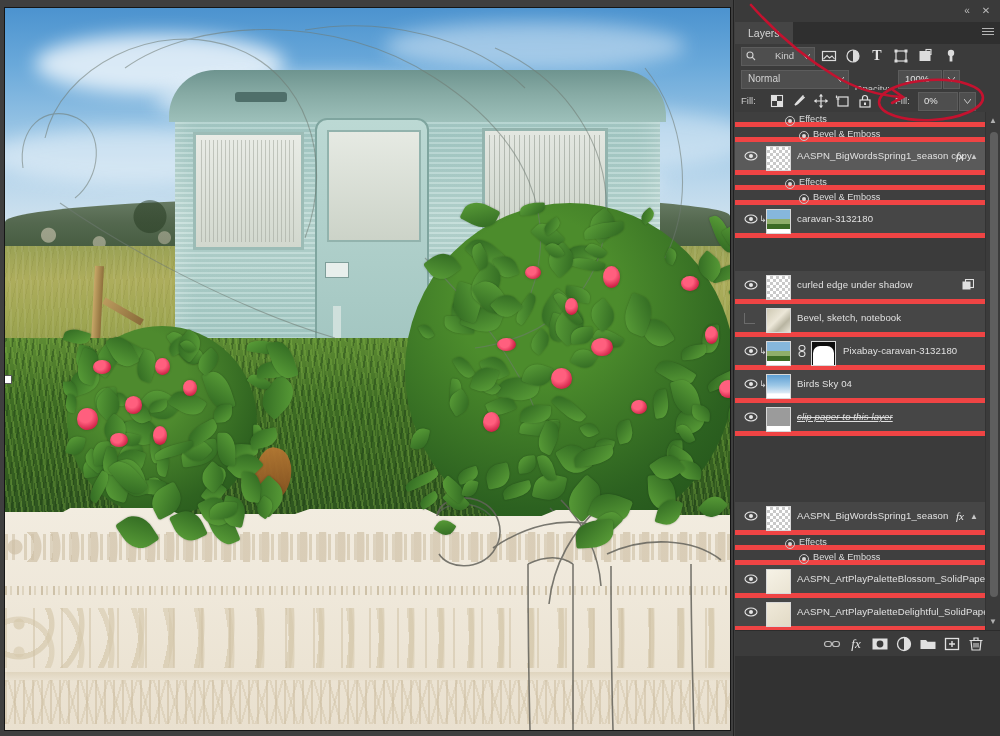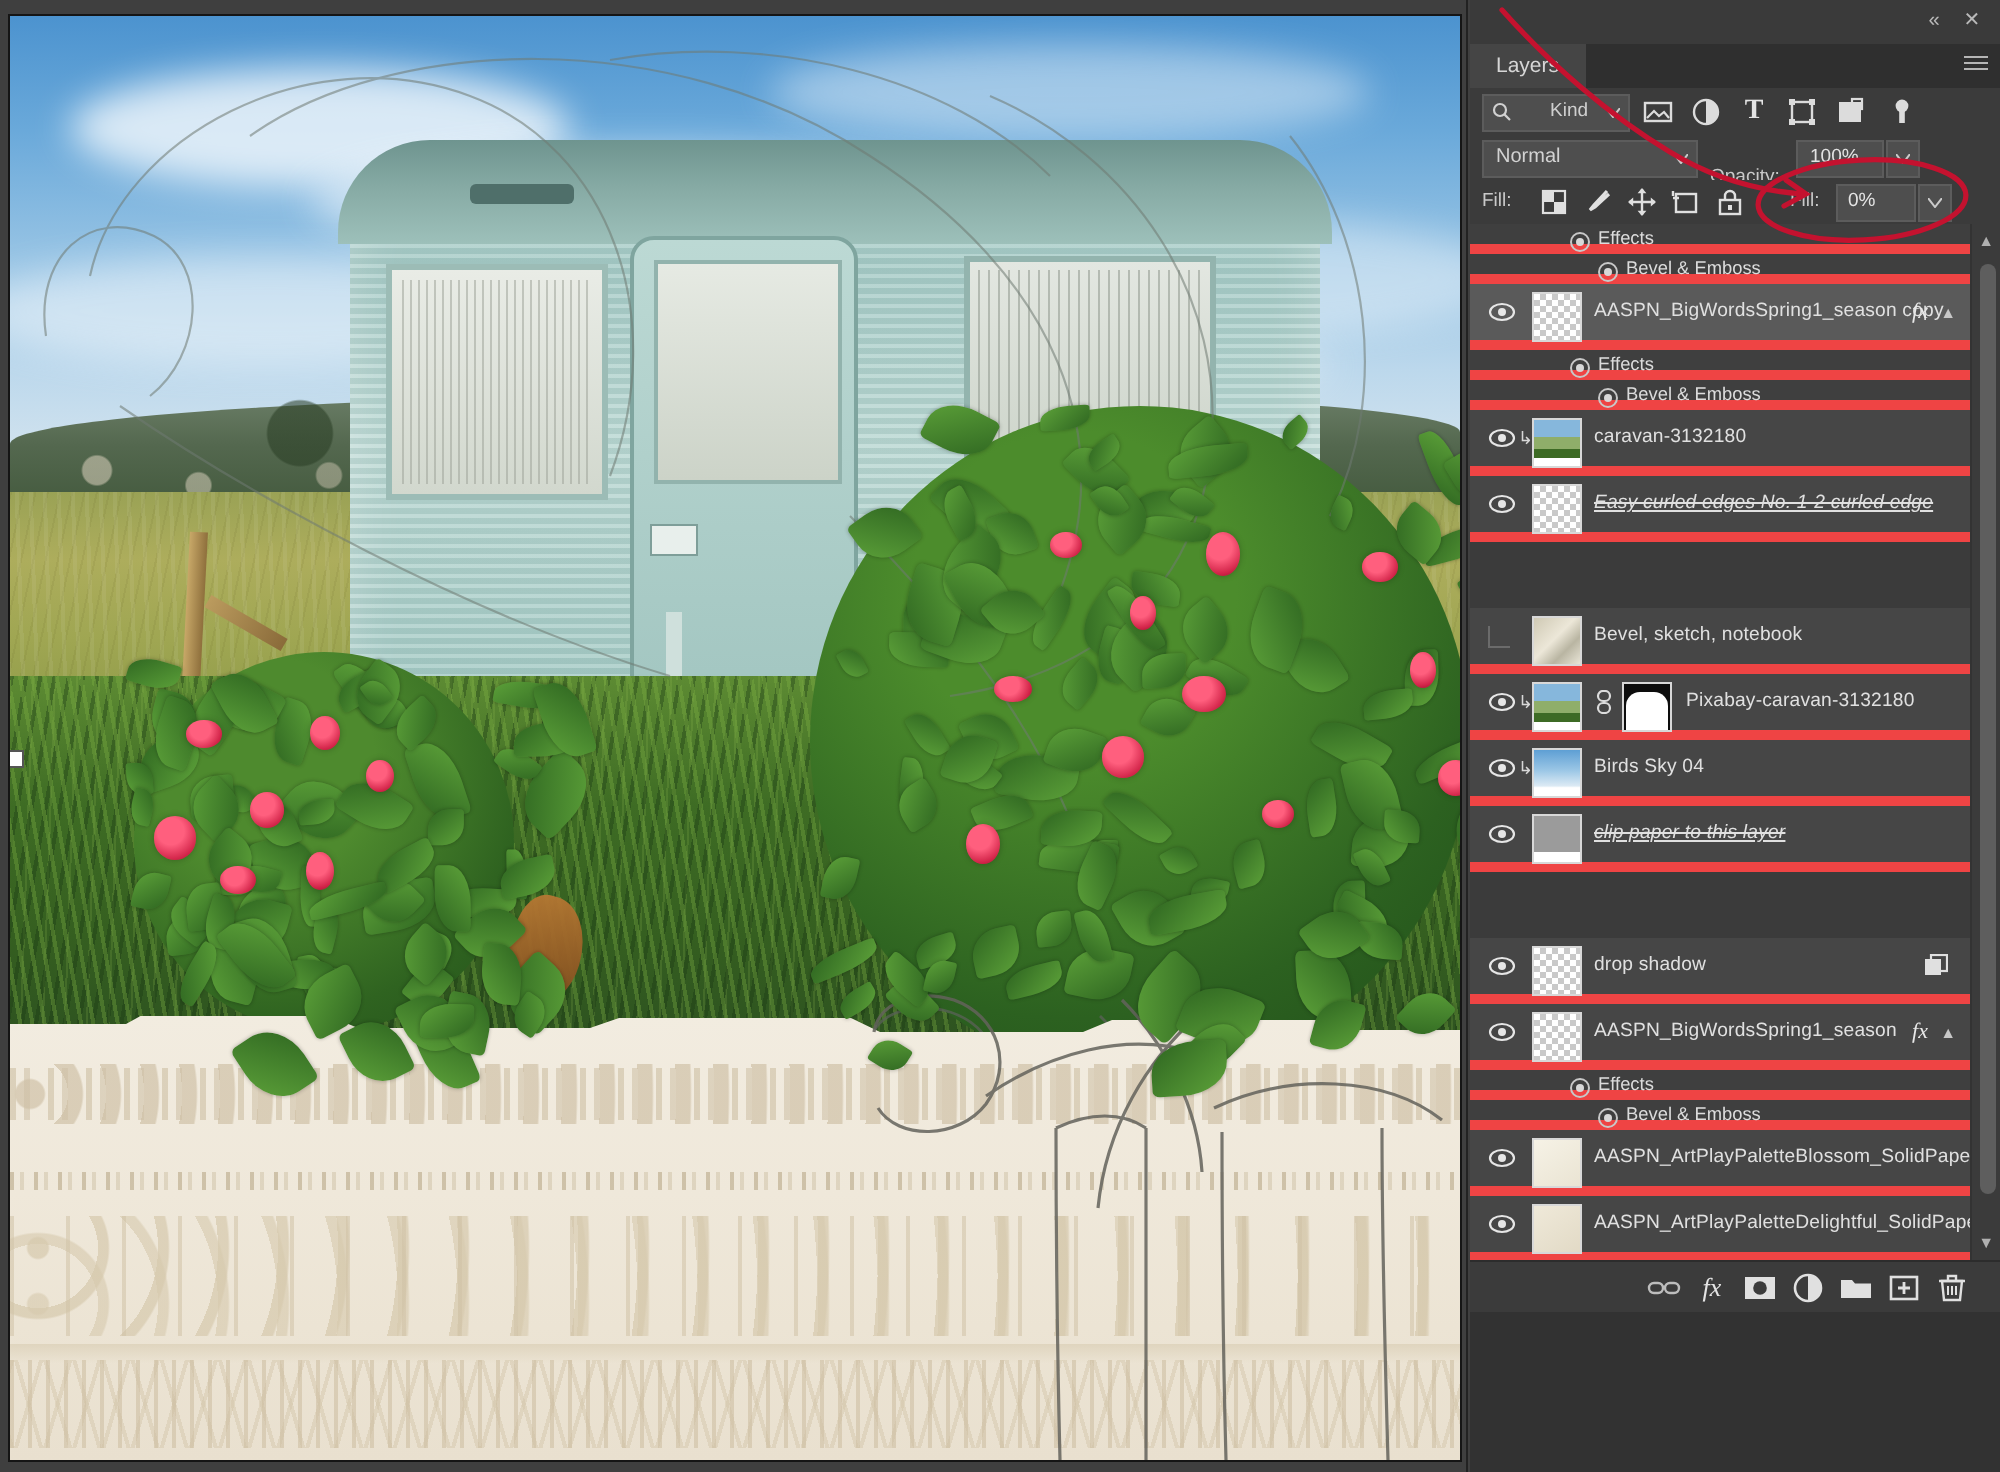--- a/index.html
+++ b/index.html
@@ -662,29 +662,33 @@
       <div class="row layer" style="top:93px;">
         <svg class="eye" viewBox="0 0 14 12">
           <ellipse cx="7" cy="6" rx="6" ry="4" fill="none" stroke="#e6e6e6" stroke-width="1.1"></ellipse>
           <circle cx="7" cy="6" r="2" fill="#e6e6e6"></circle>
         </svg>
         <span class="clip-arrow">↳</span>
         <div class="thumb" style="background:linear-gradient(180deg,#86b7dc 0 38%,#8fae6a 38% 62%,#3d6b25 62% 82%,#ffffff 82% 100%);"></div>
         <span class="lname">caravan-3132180</span>
       </div>
 
-      <div class="row layer" style="top:126px;">
+
+      <div class="row layer" style="top:159px;">
         <svg class="eye" viewBox="0 0 14 12">
           <ellipse cx="7" cy="6" rx="6" ry="4" fill="none" stroke="#e6e6e6" stroke-width="1.1"></ellipse>
           <circle cx="7" cy="6" r="2" fill="#e6e6e6"></circle>
         </svg>
         <div class="thumb checker"></div>
-        <span class="lname strike">Easy curled edges No. 1-2 curled edge</span>
-      </div>
-
+        <span class="lname">curled edge under shadow</span>
+        <svg class="dupmark" viewBox="0 0 12 12">
+          <rect x="0.5" y="2.5" width="8" height="8" fill="#e0e0e0"></rect>
+          <rect x="3.5" y="0.5" width="8" height="8" fill="none" stroke="#e0e0e0" stroke-width="1.1"></rect>
+        </svg>
+      </div>
 
       <div class="row layer" style="top:192px;">
         <div class="hid-box"></div>
         <div class="thumb" style="background:linear-gradient(135deg,#cfc9b4,#ece7d8 45%,#b9b5a2 70%,#e8e4d6);"></div>
         <span class="lname">Bevel, sketch, notebook</span>
       </div>
 
       <div class="row layer" style="top:225px;">
         <svg class="eye" viewBox="0 0 14 12">
           <ellipse cx="7" cy="6" rx="6" ry="4" fill="none" stroke="#e6e6e6" stroke-width="1.1"></ellipse>
@@ -715,32 +719,20 @@
       <div class="row layer" style="top:291px;">
         <svg class="eye" viewBox="0 0 14 12">
           <ellipse cx="7" cy="6" rx="6" ry="4" fill="none" stroke="#e6e6e6" stroke-width="1.1"></ellipse>
           <circle cx="7" cy="6" r="2" fill="#e6e6e6"></circle>
         </svg>
         <div class="thumb" style="background:linear-gradient(180deg,#9b9b9b 0 78%,#ffffff 78% 100%);"></div>
         <span class="lname strike">clip paper to this layer</span>
       </div>
 
 
-      <div class="row layer" style="top:357px;">
-        <svg class="eye" viewBox="0 0 14 12">
-          <ellipse cx="7" cy="6" rx="6" ry="4" fill="none" stroke="#e6e6e6" stroke-width="1.1"></ellipse>
-          <circle cx="7" cy="6" r="2" fill="#e6e6e6"></circle>
-        </svg>
-        <div class="thumb checker"></div>
-        <span class="lname">drop shadow</span>
-        <svg class="dupmark" viewBox="0 0 12 12">
-          <rect x="0.5" y="2.5" width="8" height="8" fill="#e0e0e0"></rect>
-          <rect x="3.5" y="0.5" width="8" height="8" fill="none" stroke="#e0e0e0" stroke-width="1.1"></rect>
-        </svg>
-      </div>
 
       <div class="row layer" style="top:390px;">
         <svg class="eye" viewBox="0 0 14 12">
           <ellipse cx="7" cy="6" rx="6" ry="4" fill="none" stroke="#e6e6e6" stroke-width="1.1"></ellipse>
           <circle cx="7" cy="6" r="2" fill="#e6e6e6"></circle>
         </svg>
         <div class="thumb checker"></div>
         <span class="lname">AASPN_BigWordsSpring1_season</span>
         <span class="fxmark">fx</span>
         <span class="caret">▲</span>

